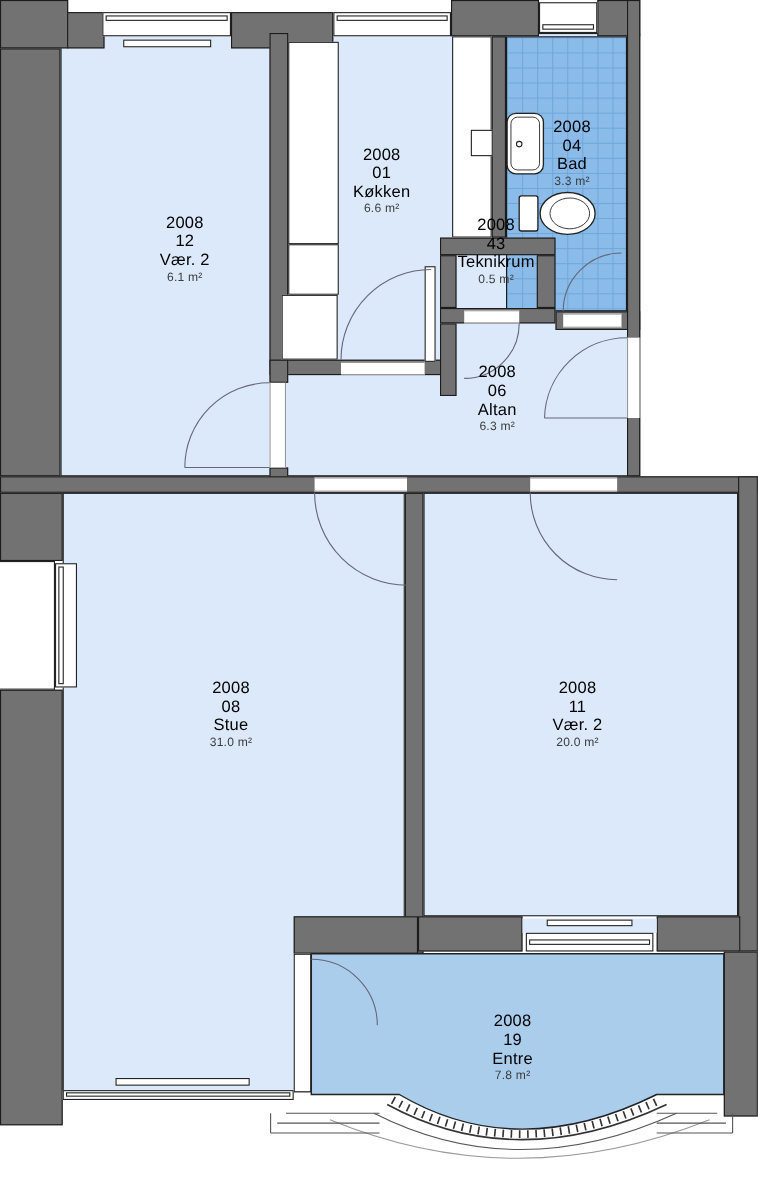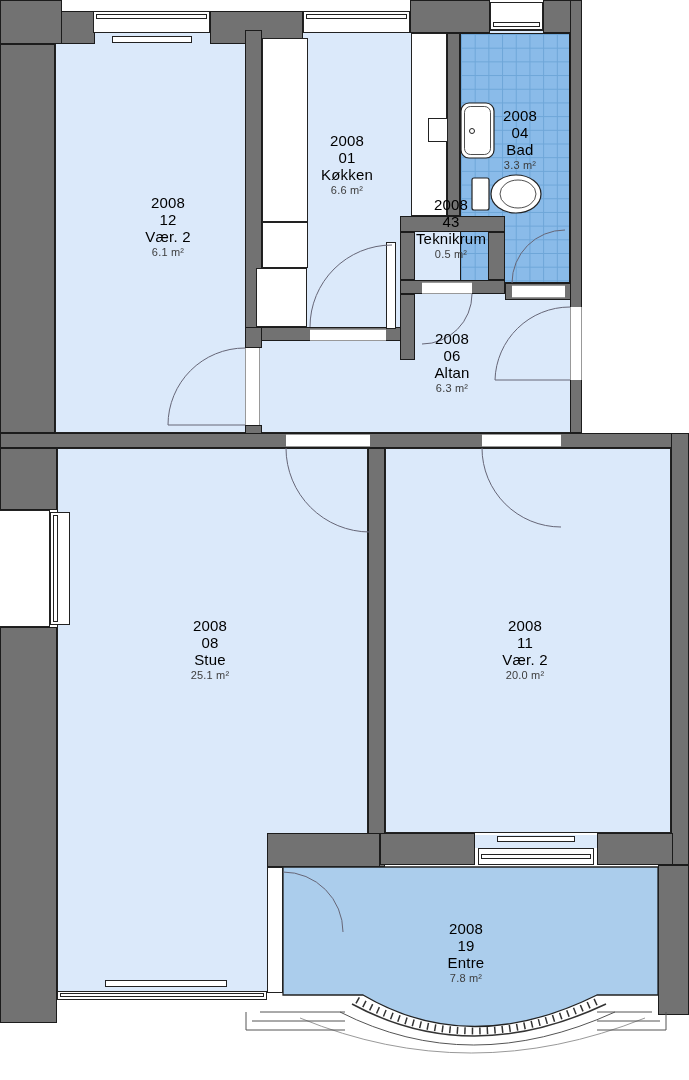--- a/index.html
+++ b/index.html
@@ -158,21 +158,21 @@
   <div class="lbl" style="left:387px;top:330px;">
     <div>2008</div>
     <div>06</div>
     <div>Altan</div>
     <div class="area">6.3 m²</div>
   </div>
   <div class="lbl" style="left:145px;top:617px;">
     <div>2008</div>
     <div>08</div>
     <div>Stue</div>
-    <div class="area">25.1 m²</div>
+    <div class="area">31.0 m²</div>
   </div>
   <div class="lbl" style="left:460px;top:617px;">
     <div>2008</div>
     <div>11</div>
     <div>Vær. 2</div>
     <div class="area">20.0 m²</div>
   </div>
   <div class="lbl" style="left:401px;top:920px;">
     <div>2008</div>
     <div>19</div>

